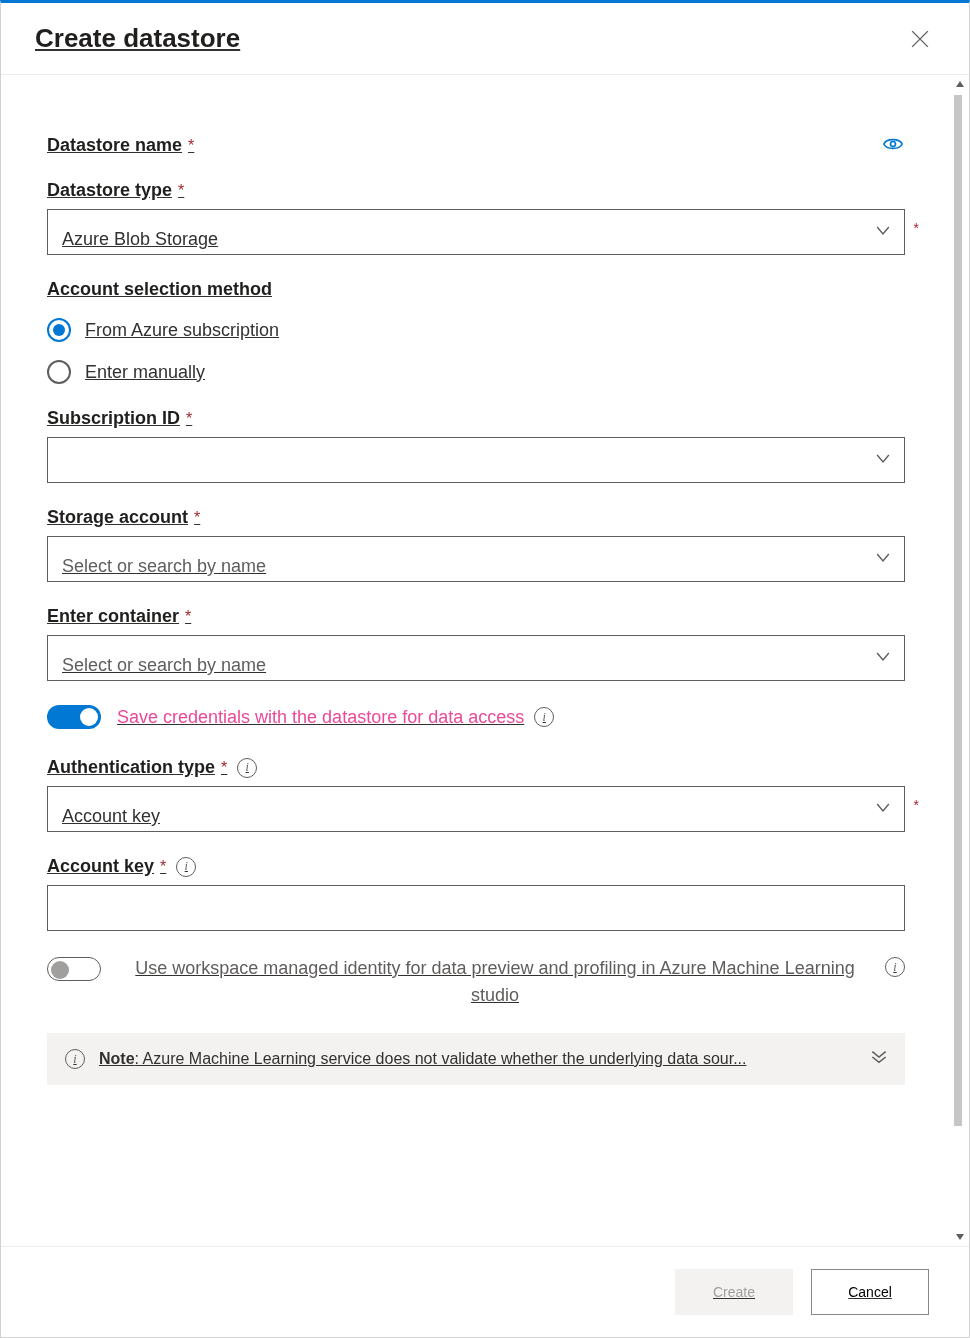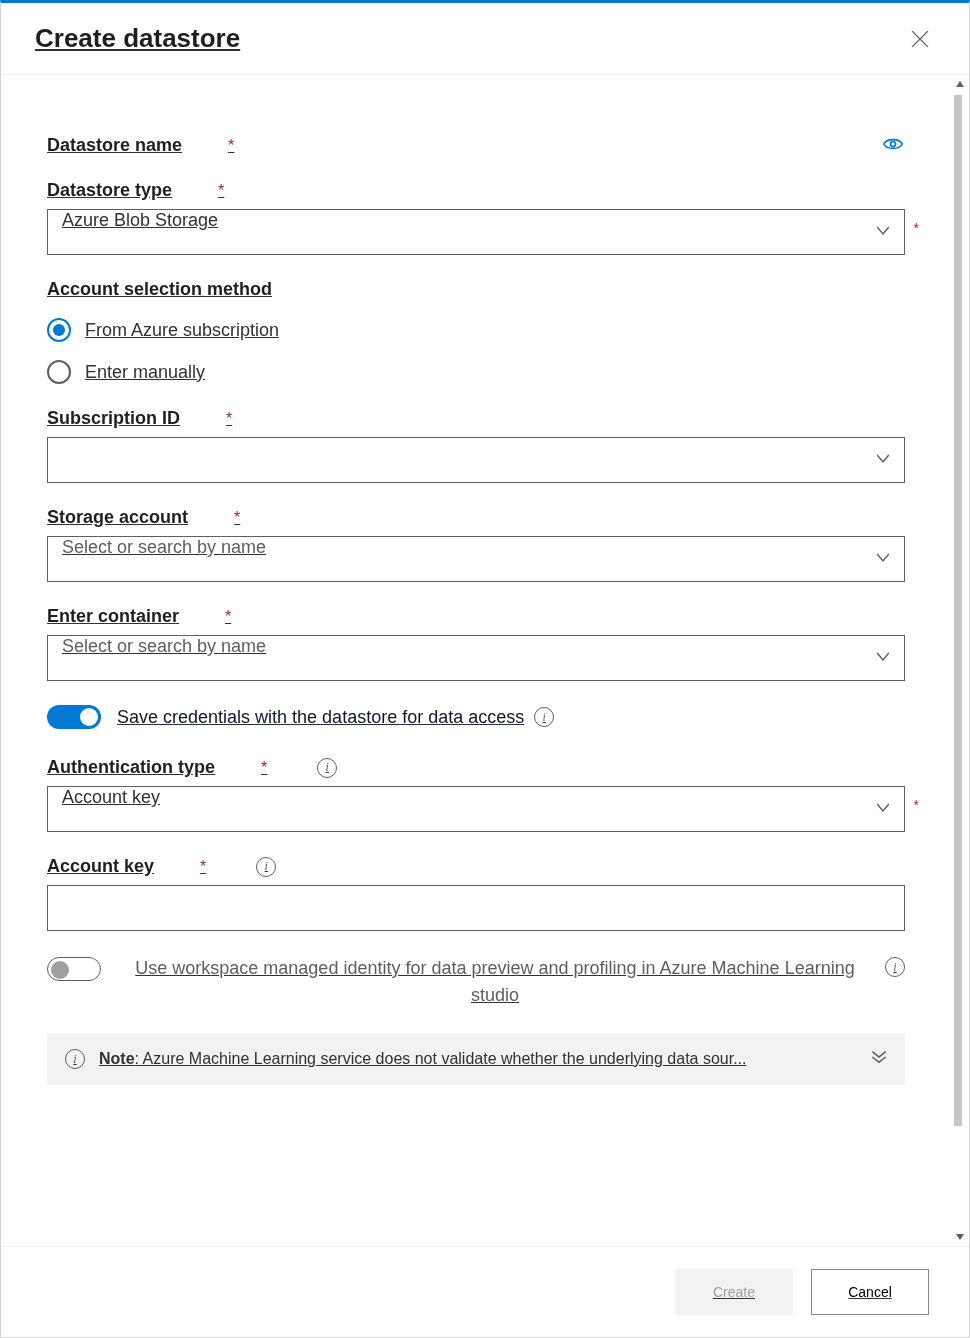--- a/index.html
+++ b/index.html
@@ -81,21 +81,20 @@
   }
   .scroll-arrow.up { top: 0; }
   .scroll-arrow.down { bottom: 0; }
   .scroll-arrow svg { width: 10px; height: 10px; }
 
   .field { margin-bottom: 24px; position: relative; }
   .field-label-row {
     display: flex;
     align-items: center;
     margin-bottom: 8px;
-    gap: 40px;
   }
   .field-label {
     font-size: 18px;
     font-weight: 600;
     color: #201f1e;
   }
   .req { color: #a4262c; margin-left: 6px; font-size: 16px; }
   .outer-req {
     position: absolute;
     right: -14px;
@@ -137,21 +136,21 @@
   }
   .select {
     width: 100%;
     height: 46px;
     border: 1px solid #605e5c;
     padding: 0 40px 4px 14px;
     font-size: 18px;
     color: #323130;
     background: #fff;
     display: flex;
-    align-items: flex-start;
+    align-items: flex-end;
     position: relative;
     cursor: pointer;
   }
   .select.placeholder { color: #605e5c; }
   .select .chev {
     position: absolute;
     right: 14px;
     top: 50%;
     transform: translateY(-50%);
     color: #605e5c;
@@ -203,21 +202,21 @@
   .toggle.off { background: #fff; border: 1px solid #605e5c; }
   .toggle .knob {
     position: absolute;
     width: 18px; height: 18px;
     border-radius: 50%;
     background: #fff;
     top: 3px;
   }
   .toggle.on .knob { right: 3px; }
   .toggle.off .knob { left: 3px; background: #a19f9d; }
-  .toggle-label { font-size: 18px; margin-left: 16px; color: #0f172a; }
+  .toggle-label { font-size: 18px; margin-left: 16px; color: #ec4899; }
   .toggle-label.disabled { color: #605e5c; text-align: center; }
 
   .identity-row {
     display: flex;
     align-items: flex-start;
     margin-bottom: 24px;
   }
   .identity-row .toggle { flex-shrink: 0; margin-top: 2px; }
   .identity-row .toggle-label { flex: 1; line-height: 1.5; }
   .identity-row .info-icon { margin-left: 12px; margin-top: 2px; flex-shrink: 0; }

